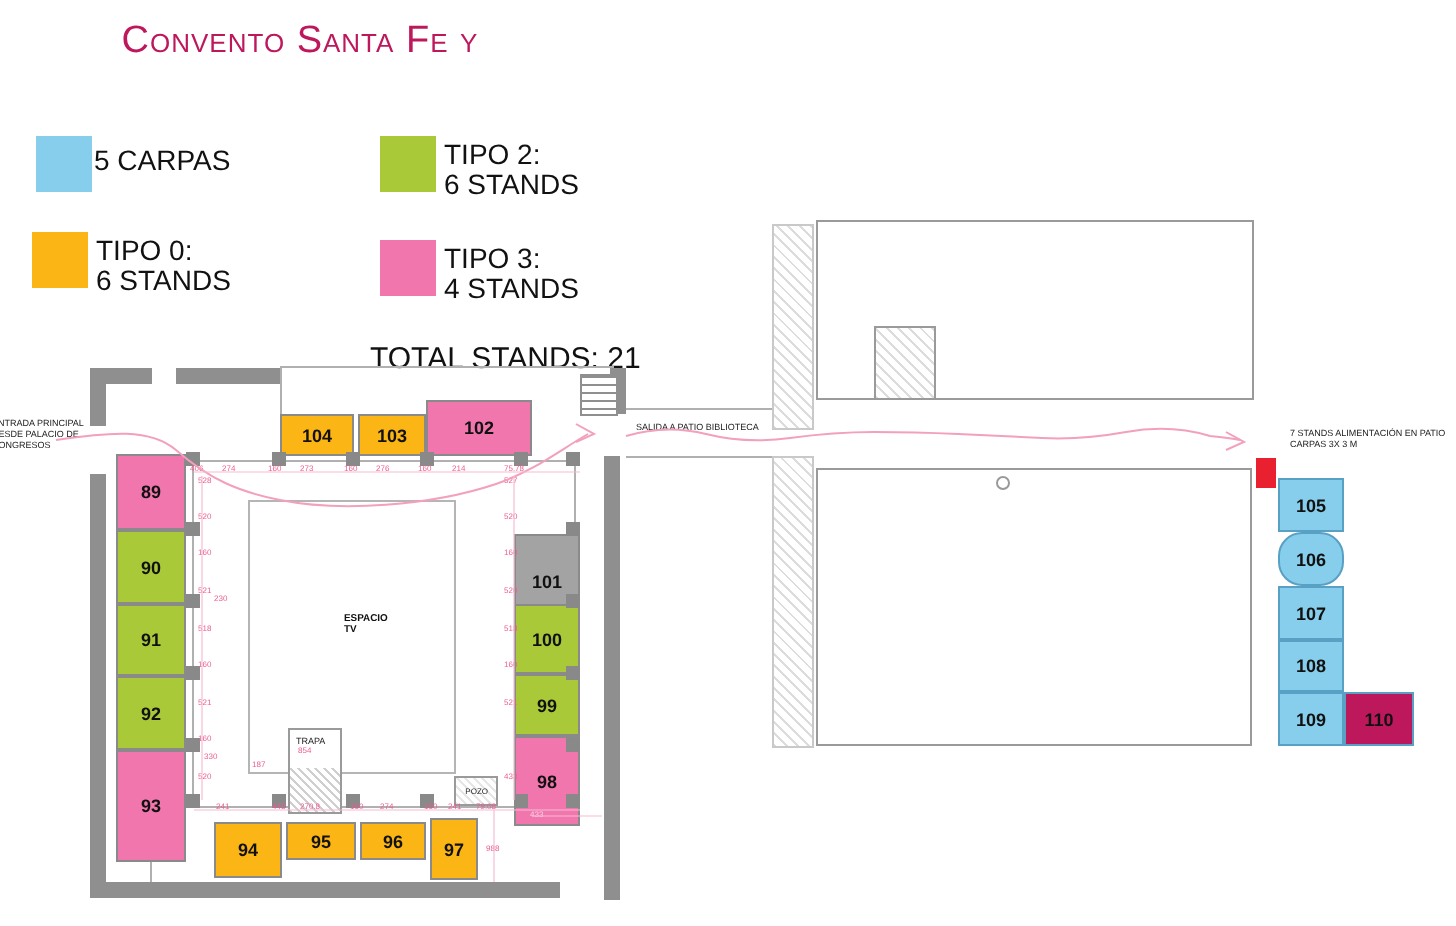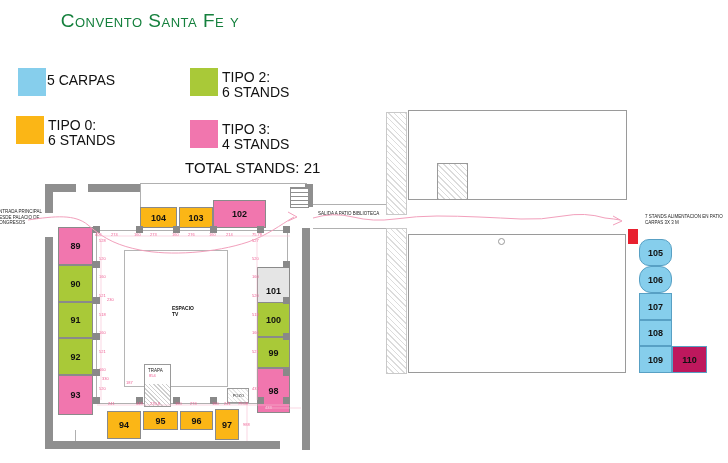--- a/index.html
+++ b/index.html
@@ -1,26 +1,26 @@
 <!DOCTYPE html>
 <html><head>
 <meta charset="utf-8">
 <style>
   html,body{margin:0;padding:0;background:#fff;}
   #canvas{position:relative;width:728px;height:463px;background:#fff;overflow:hidden;
           font-family:"Liberation Sans",sans-serif;}
 
   
   #title{position:absolute;left:25px;top:10px;width:250px;text-align:center;
-         color:#15803d;font-variant:small-caps;letter-spacing:.5px;}
+         color:#be185d;font-variant:small-caps;letter-spacing:.5px;}
   #title .l1{font-size:19px;}
   #title .l2{font-size:18px;}
   .swatch{position:absolute;width:28px;height:28px;}
   .leg-label{position:absolute;font-size:14px;line-height:15px;color:#111;white-space:nowrap;}
-  #total{position:absolute;left:185px;top:159px;font-size:15px;color:#111;}
+  #total{position:absolute;left:185px;top:171px;font-size:15px;color:#111;}
 
   
   .wall{position:absolute;background:#8f8f8f;}
   .thinline{position:absolute;background:#b0b0b0;}
   .pilaster{position:absolute;width:7px;height:7px;background:#898989;}
   .stand{position:absolute;border:1px solid #8a8a8a;box-sizing:border-box;
          display:flex;align-items:center;justify-content:center;
          font-weight:bold;font-size:9px;color:#111;}
   .dim{position:absolute;font-size:8px;color:#EE5C92;transform:scale(.5);
        transform-origin:0 0;white-space:nowrap;}
@@ -124,33 +124,33 @@
   <div class="bldg" style="left:408px;top:234px;width:218px;height:139px"></div>
   <div class="hatch" style="position:absolute;left:386px;top:228px;width:21px;height:146px;border:1px solid #c9c9c9;box-sizing:border-box"></div>
   <div id="circle-marker"></div>
   <div id="red-marker" style="left: 628px; top: 229px; width: 10px; height: 15px; background: rgb(232, 32, 47);"></div>
 
   <div id="plan-layer">
       <div class="stand" style="left: 58px; top: 227px; width: 35px; height: 38px; background: rgb(241, 118, 174);">89</div>
       <div class="stand" style="left: 58px; top: 265px; width: 35px; height: 37px; background: rgb(169, 201, 56);">90</div>
       <div class="stand" style="left: 58px; top: 302px; width: 35px; height: 36px; background: rgb(169, 201, 56);">91</div>
       <div class="stand" style="left: 58px; top: 338px; width: 35px; height: 37px; background: rgb(169, 201, 56);">92</div>
-      <div class="stand" style="left: 58px; top: 375px; width: 35px; height: 40px; background: rgb(241, 118, 174);">93</div>
+      <div class="stand" style="left: 58px; top: 375px; width: 35px; height: 56px; background: rgb(241, 118, 174);">93</div>
       <div class="stand" style="left: 140px; top: 207px; width: 37px; height: 21px; background: rgb(251, 182, 22);">104</div>
       <div class="stand" style="left: 179px; top: 207px; width: 34px; height: 21px; background: rgb(251, 182, 22);">103</div>
       <div class="stand" style="left: 213px; top: 200px; width: 53px; height: 28px; background: rgb(241, 118, 174);">102</div>
-      <div class="stand" style="left: 257px; top: 267px; width: 33px; height: 47px; background: #e5e5e5;">101</div>
+      <div class="stand" style="left: 257px; top: 267px; width: 33px; height: 47px; background: #a3a3a3;">101</div>
       <div class="stand" style="left: 257px; top: 302px; width: 33px; height: 35px; background: rgb(169, 201, 56);">100</div>
       <div class="stand" style="left: 257px; top: 337px; width: 33px; height: 31px; background: rgb(169, 201, 56);">99</div>
       <div class="stand" style="left: 257px; top: 368px; width: 33px; height: 45px; background: rgb(241, 118, 174);">98</div>
       <div class="stand" style="left: 107px; top: 411px; width: 34px; height: 28px; background: rgb(251, 182, 22);">94</div>
       <div class="stand" style="left: 143px; top: 411px; width: 35px; height: 19px; background: rgb(251, 182, 22);">95</div>
       <div class="stand" style="left: 180px; top: 411px; width: 33px; height: 19px; background: rgb(251, 182, 22);">96</div>
       <div class="stand" style="left: 215px; top: 409px; width: 24px; height: 31px; background: rgb(251, 182, 22);">97</div>
-      <div class="stand" style="left: 639px; top: 239px; width: 33px; height: 27px; background: rgb(134, 206, 236); border-color: rgb(88, 160, 196); border-radius: 10px;">105</div>
+      <div class="stand" style="left: 639px; top: 239px; width: 33px; height: 27px; background: rgb(134, 206, 236); border-color: rgb(88, 160, 196);">105</div>
       <div class="stand" style="left: 639px; top: 266px; width: 33px; height: 27px; background: rgb(134, 206, 236); border-color: rgb(88, 160, 196); border-radius: 12px;">106</div>
       <div class="stand" style="left: 639px; top: 293px; width: 33px; height: 27px; background: rgb(134, 206, 236); border-color: rgb(88, 160, 196);">107</div>
       <div class="stand" style="left: 639px; top: 320px; width: 33px; height: 26px; background: rgb(134, 206, 236); border-color: rgb(88, 160, 196);">108</div>
       <div class="stand" style="left: 639px; top: 346px; width: 33px; height: 27px; background: rgb(134, 206, 236); border-color: rgb(88, 160, 196);">109</div>
       <div class="stand" style="left: 672px; top: 346px; width: 35px; height: 27px; background: #be185d; border-color: rgb(88, 160, 196);">110</div>
       <div class="pilaster" style="left: 93px; top: 226px;"></div>
       <div class="pilaster" style="left: 136px; top: 226px;"></div>
       <div class="pilaster" style="left: 173px; top: 226px;"></div>
       <div class="pilaster" style="left: 210px; top: 226px;"></div>
       <div class="pilaster" style="left: 257px; top: 226px;"></div>

